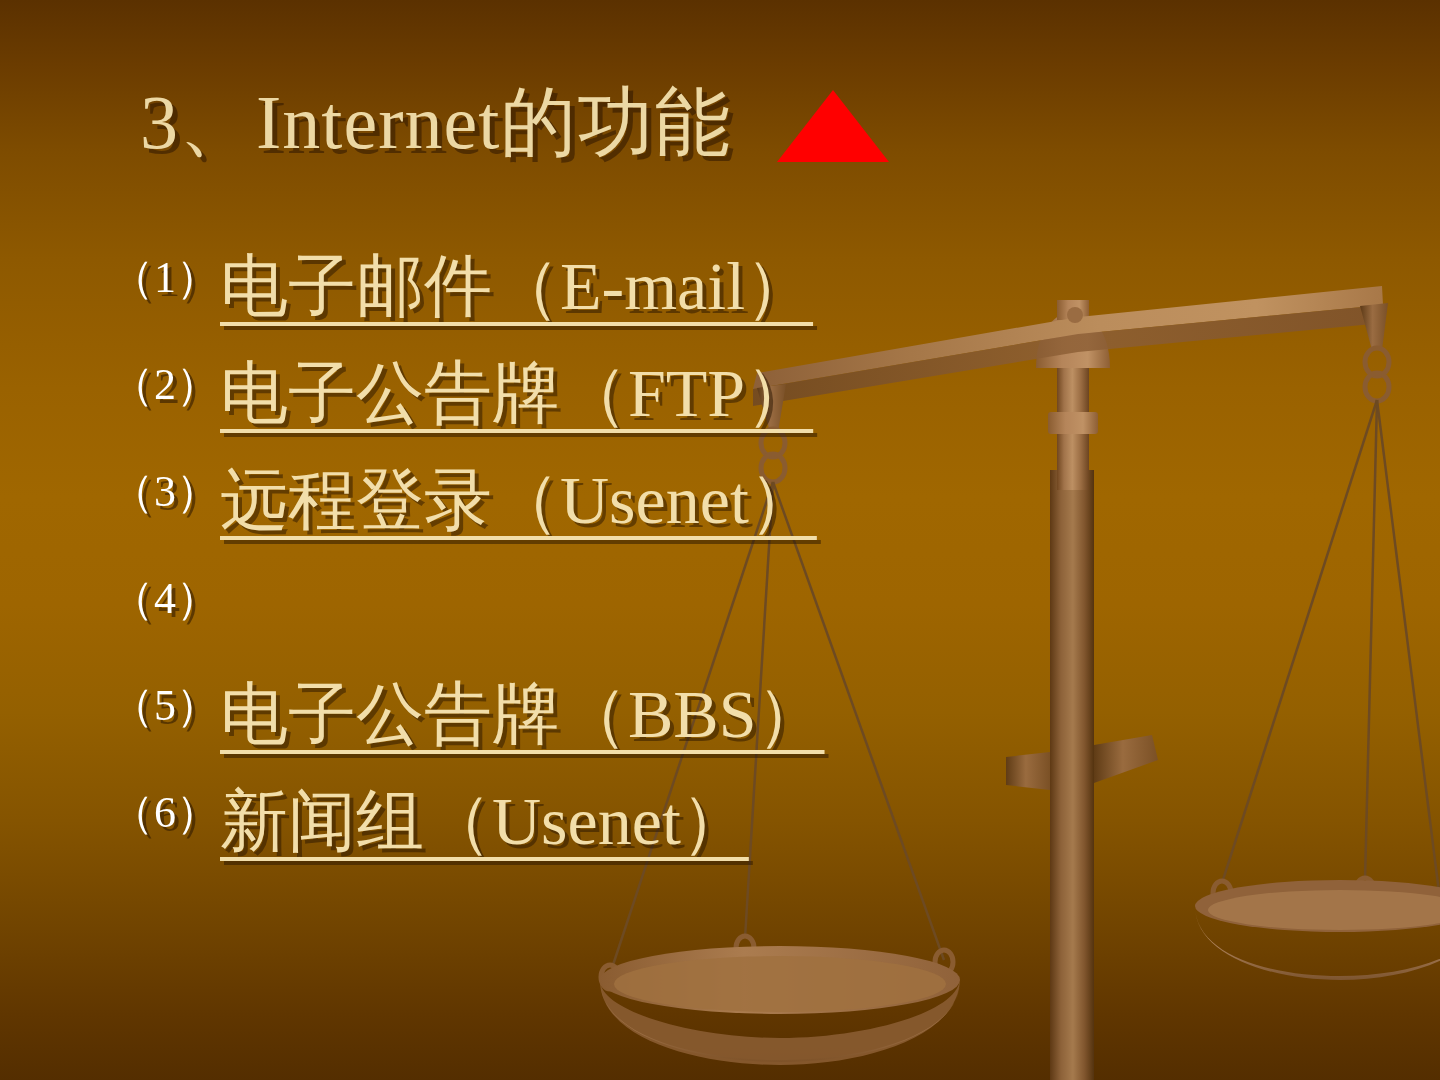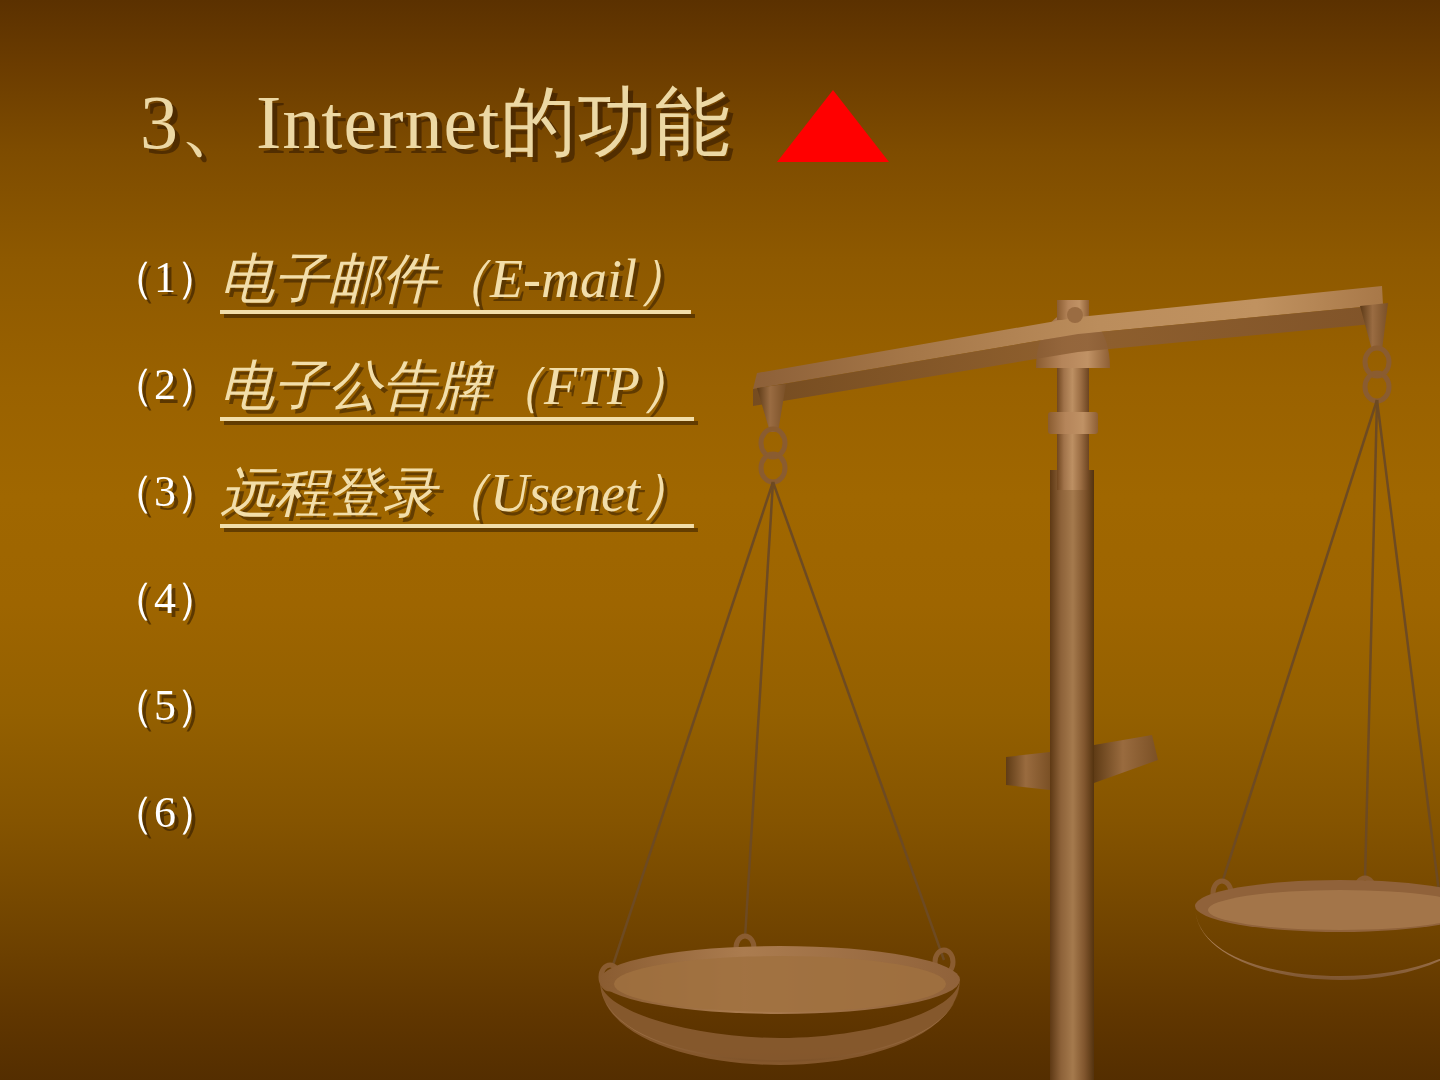--- a/index.html
+++ b/index.html
@@ -77,30 +77,29 @@
     white-space: nowrap;
   }
   .bullet-index {
     font-size: 44px;
     line-height: 1;
     color: #ffffff;
     text-shadow: 4px 4px 0 rgba(40,20,0,0.55);
     padding-top: 4px;
   }
   .bullet-link {
-    font-size: 54px;
+    font-size: 68px;
     line-height: 1;
     color: #f2deaa;
     text-decoration: underline;
     text-underline-offset: 13px;
     text-decoration-thickness: 4px;
     text-shadow: 4px 4px 0 rgba(40,20,0,0.50);
     padding-top: 0px;
     cursor: pointer;
-    font-style: italic;
   }
 </style>
 </head>
 <body>
 
 <div id="slide">
 
   <svg id="scale" viewBox="0 0 1440 1080">
     <defs>
       <linearGradient id="gBeam" x1="0" y1="0" x2="1" y2="0">
@@ -233,20 +232,22 @@
       <span class="bullet-index">（3）</span>
       <span class="bullet-link">远程登录（Usenet）</span>
     </div>
 
     <div class="bullet-row">
       <span class="bullet-index">（4）</span>
     </div>
 
     <div class="bullet-row">
       <span class="bullet-index">（5）</span>
+      <span class="bullet-link">电子公告牌（BBS）</span>
     </div>
 
     <div class="bullet-row">
       <span class="bullet-index">（6）</span>
+      <span class="bullet-link">新闻组（Usenet）</span>
     </div>
 
   </div>
 </div>
 
 </body></html>

